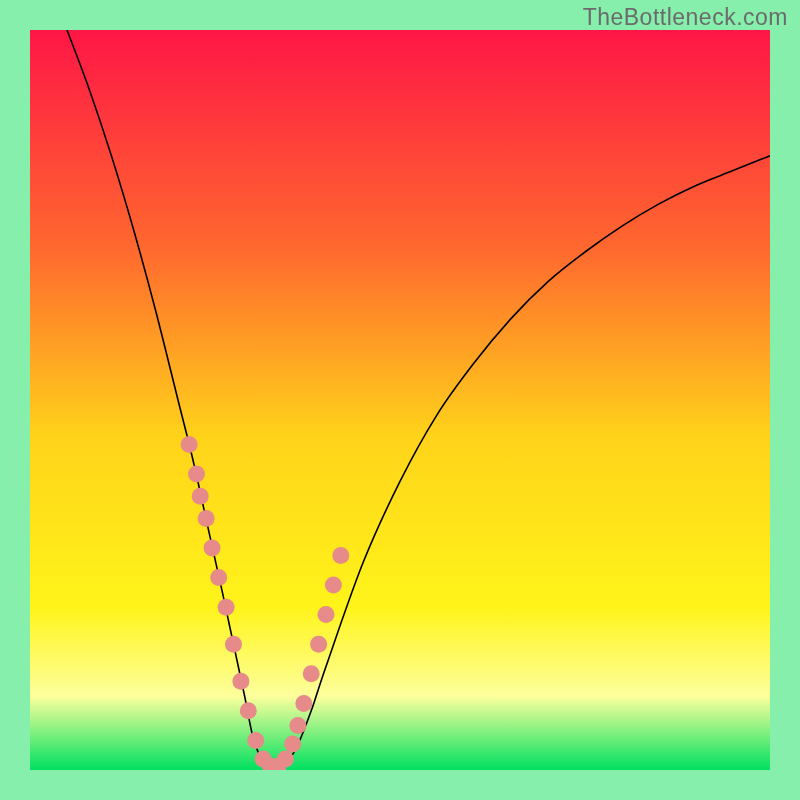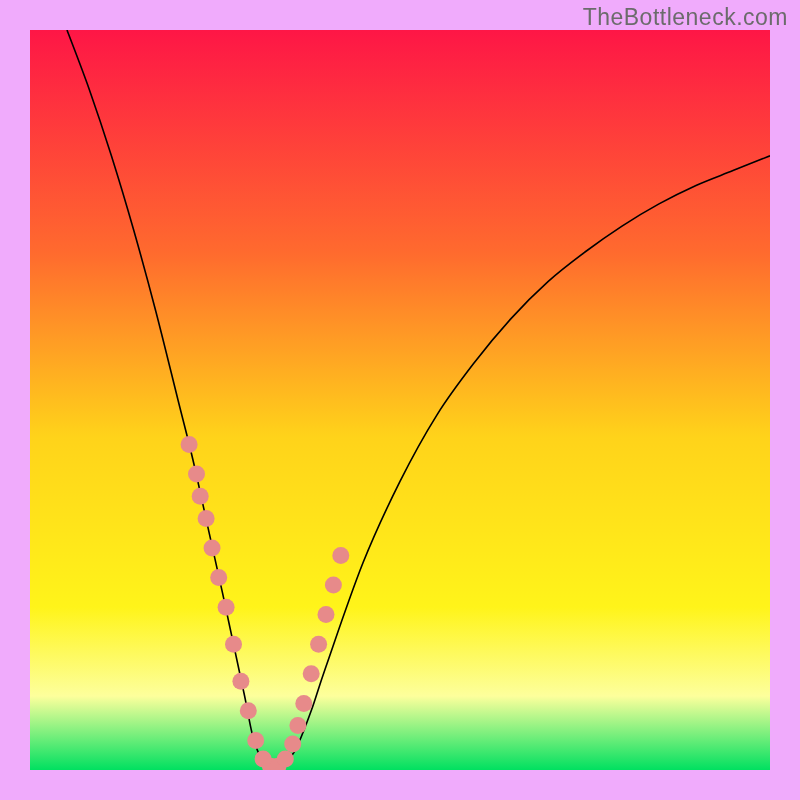--- a/index.html
+++ b/index.html
@@ -7,21 +7,21 @@
     padding: 0;
     width: 800px;
     height: 800px;
     background: #000;
     overflow: hidden;
   }
   .outer {
     position: relative;
     width: 800px;
     height: 800px;
-    background: #f0abfc;
+    background: #86efac;
   }
   .watermark {
     position: absolute;
     top: 4px;
     right: 12px;
     font-family: Arial, Helvetica, sans-serif;
     font-size: 23px;
     color: #6b6b6b;
     letter-spacing: 0.5px;
     z-index: 20;

